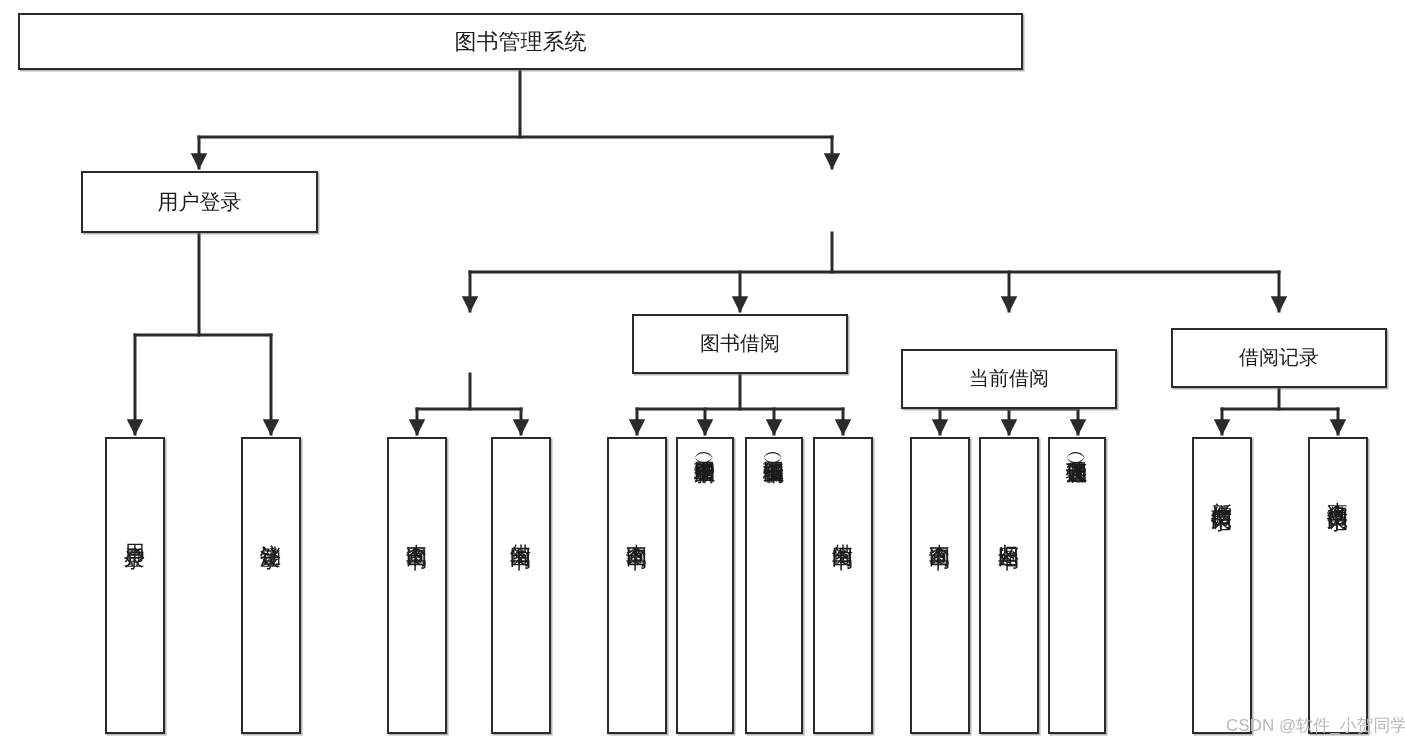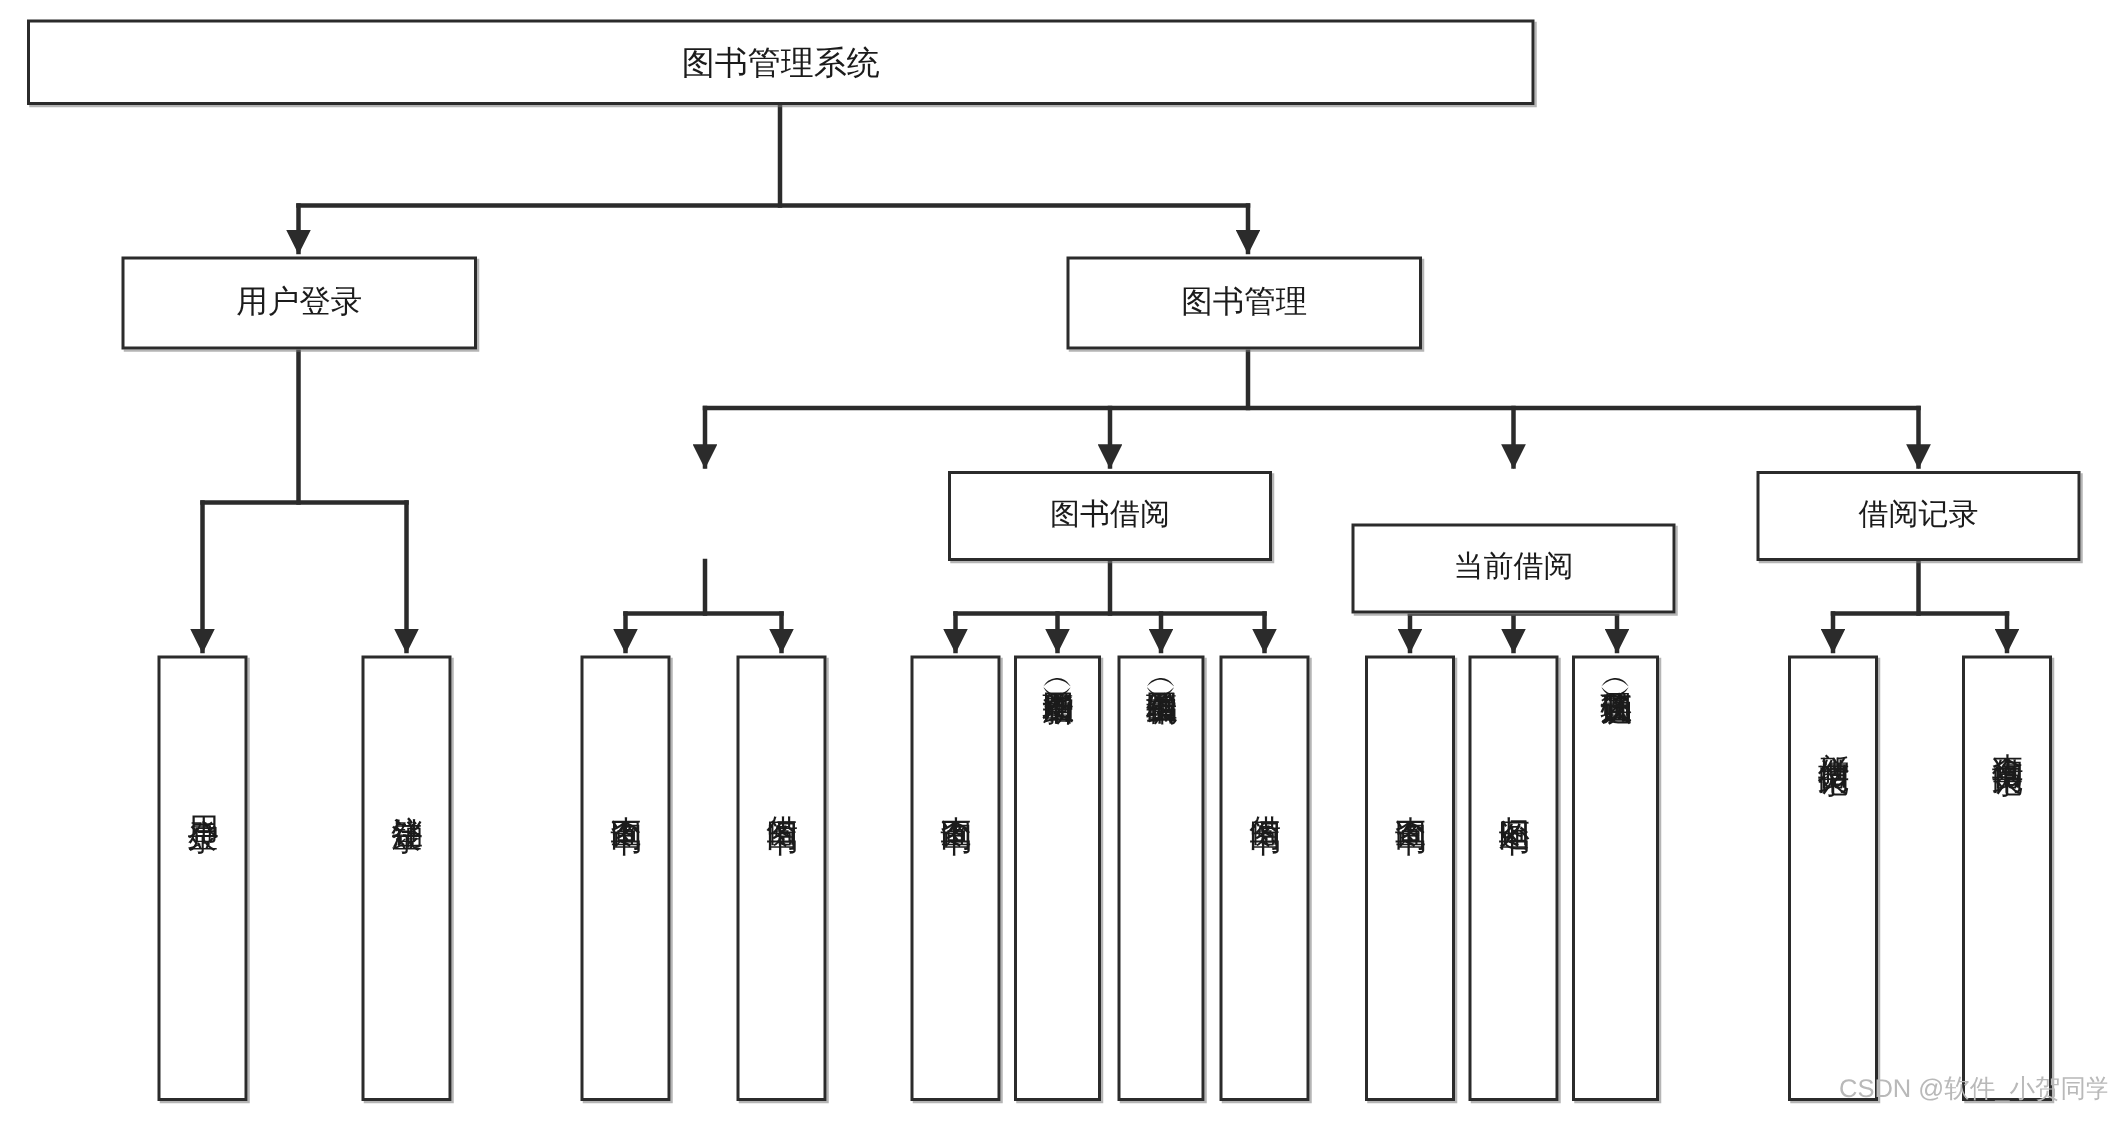--- a/index.html
+++ b/index.html
@@ -129,34 +129,31 @@
   </svg>
 
   <div class="node node-root" style="left:18px; top:13px; width:1005px; height:57px;">
     <span class="node-label">图书管理系统</span>
   </div>
 
   <div class="node node-l2" style="left:81px; top:171px; width:237px; height:62px;">
     <span class="node-label">用户登录</span>
   </div>
 
-  <div class="node node-l2" style="left:711px; top:171px; width:237px; height:62px;">
-    <span class="node-label">图书管理</span>
-  </div>
 
 
   <div class="node node-l3" style="left:632px; top:314px; width:216px; height:60px;">
     <span class="node-label">图书借阅</span>
   </div>
 
   <div class="node node-l3" style="left:901px; top:314px; width:216px; height:60px;margin-top:35px;">
     <span class="node-label">当前借阅</span>
   </div>
 
-  <div class="node node-l3" style="left:1171px; top:314px; width:216px; height:60px;">
+  <div class="node node-l3" style="left:1171px; top:328px; width:216px; height:60px;">
     <span class="node-label">借阅记录</span>
   </div>
 
   <div class="node node-leaf" style="left:105px; top:437px; width:60px; height:297px; padding-top:88px;">
     <span class="node-label">用户登录</span>
   </div>
 
   <div class="node node-leaf" style="left:241px; top:437px; width:60px; height:297px; padding-top:88px;">
     <span class="node-label">注销登录</span>
   </div>

